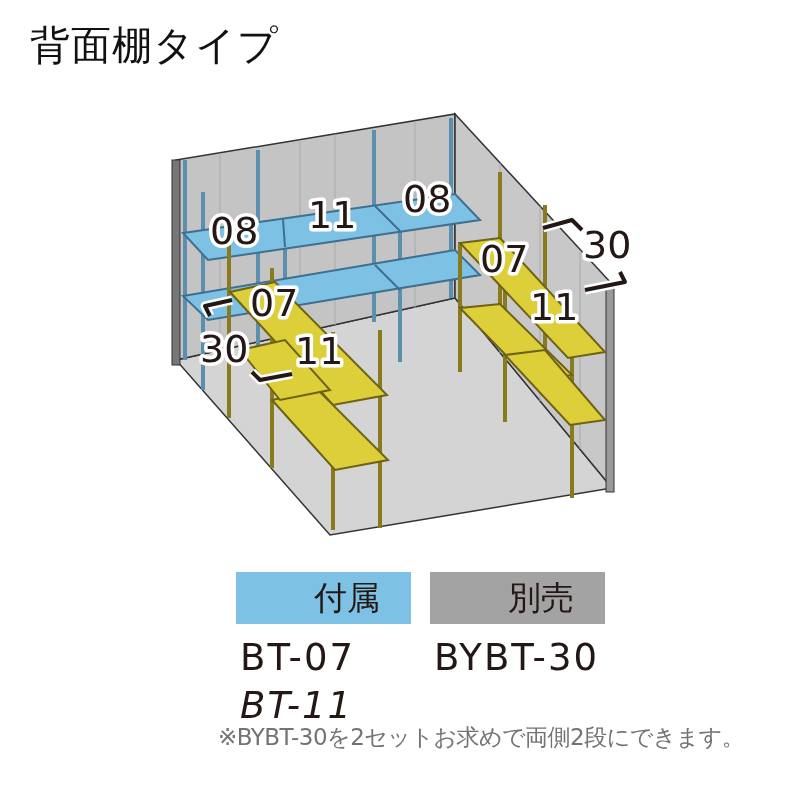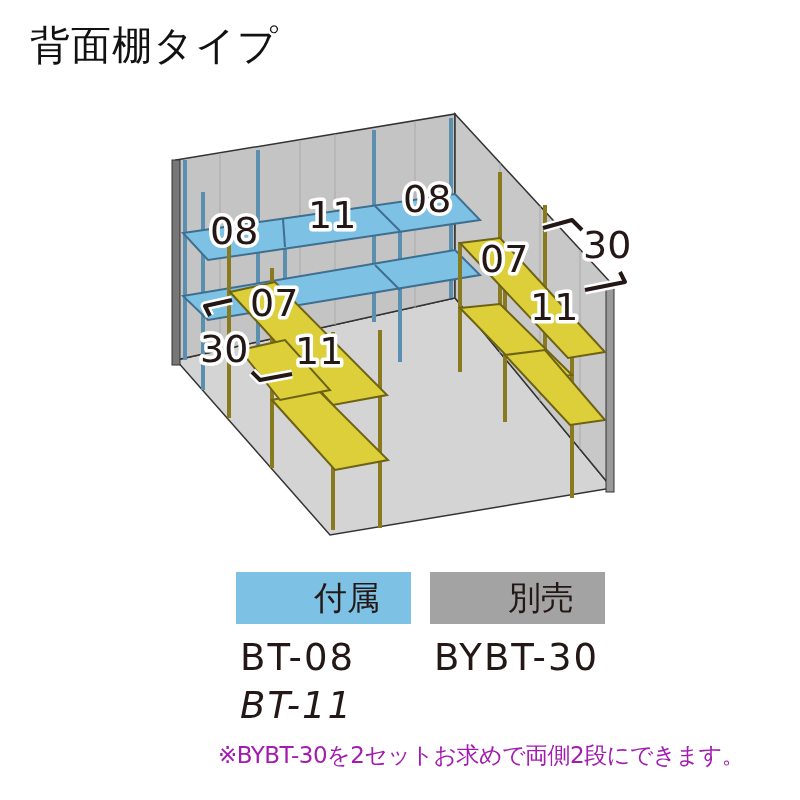--- a/index.html
+++ b/index.html
@@ -8,21 +8,21 @@
     .title { position: absolute; left: 30px; top: 18px; font-size: 40px; letter-spacing: 1px; color: #111; }
     .diagram { position: absolute; left: 0; top: 0; width: 800px; height: 560px; }
     .badge { position: absolute; top: 572px; height: 52px; display: flex; align-items: center; justify-content: center;
              font-size: 33px; color: #231815; padding-left: 47px; }
     .badge-blue { left: 236px; width: 128px; background: #7dc1e5; }
     .badge-yellow { left: 430px; width: 128px; background: #a3a3a3; }
     .model { position: absolute; font-size: 37px; letter-spacing: 2px; color: #231815; }
     .m1 { left: 240px; top: 636px; }
     .m2 { left: 240px; top: 684px; font-style: italic; }
     .m3 { left: 434px; top: 636px; }
-    .note { position: absolute; left: 218px; top: 740px; font-size: 23px; color: #a21caf; letter-spacing: -0.5px; }
+    .note { position: absolute; left: 218px; top: 722px; font-size: 23px; color: #737373; letter-spacing: -0.5px; }
     .lbl { font-family: "DejaVu Sans", sans-serif; font-size: 38px; fill: #231815; stroke: #ffffff; stroke-width: 7px;
            paint-order: stroke; stroke-linejoin: round; }
   </style>
 </head>
 <body>
 
 <div class="title">背面棚タイプ</div>
 
 <svg class="diagram" viewBox="0 0 800 560" xmlns="http://www.w3.org/2000/svg">
 
@@ -101,17 +101,17 @@
   <text class="lbl" x="200" y="362">30</text>
   <text class="lbl" x="295" y="364">11</text>
   <text class="lbl" x="480" y="272">07</text>
   <text class="lbl" x="583" y="258">30</text>
   <text class="lbl" x="530" y="320">11</text>
 </svg>
 
 <div class="badge badge-blue">付属</div>
 <div class="badge badge-yellow">別売</div>
 
-<div class="model m1">BT-08</div>
+<div class="model m1">BT-07</div>
 <div class="model m2">BT-11</div>
 <div class="model m3">BYBT-30</div>
 
 <div class="note">※BYBT-30を2セットお求めで両側2段にできます。</div>
 
 </body></html>

